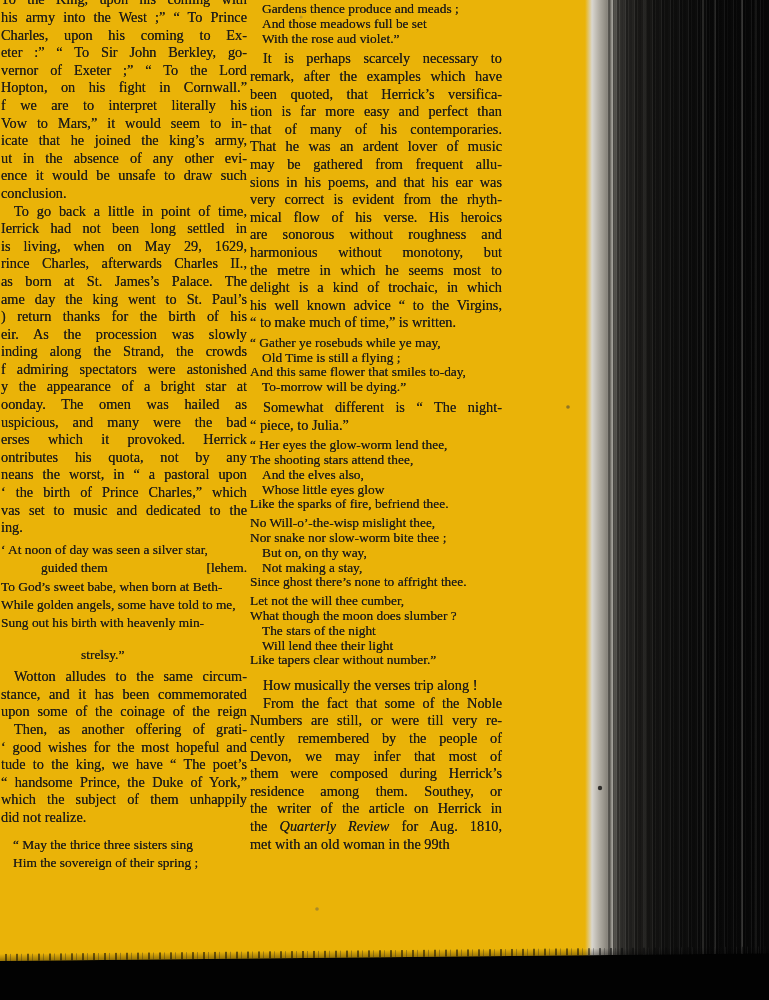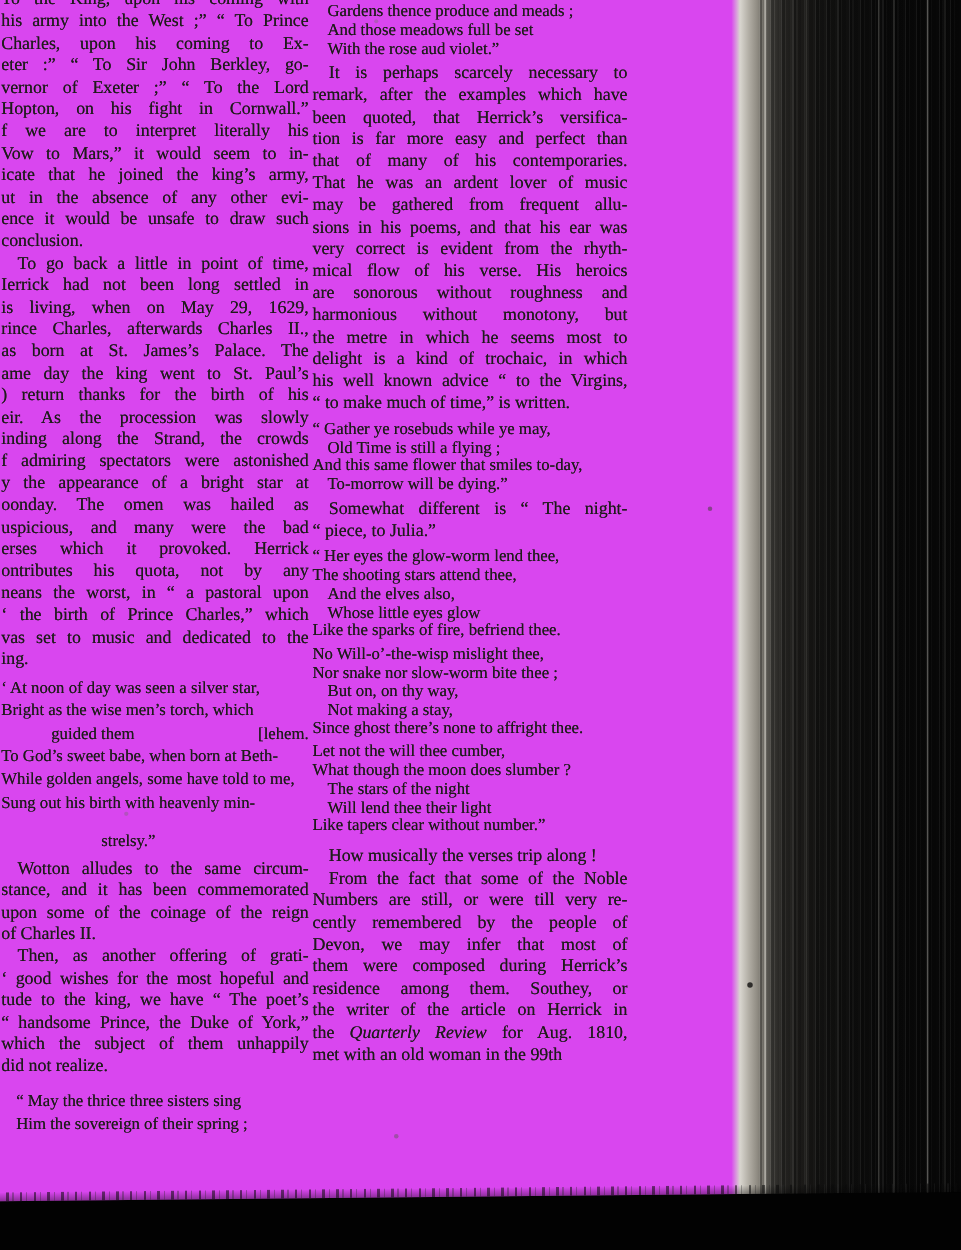--- a/index.html
+++ b/index.html
@@ -1,19 +1,19 @@
 <!DOCTYPE html>
 <html><head>
 <meta charset="utf-8">
 <style>
   html,body{margin:0;padding:0;}
   body{width:769px;height:1000px;overflow:hidden;background:#e9e8e4;}
   .page{
     position:relative;width:769px;height:1000px;overflow:hidden;
-    background:#d946ef;
+    background:#eab308;
     font-family:"Liberation Serif","DejaVu Serif",serif;
   }
   .col{
     position:absolute;top:0;color:#1e1c1a;
     font-size:14.3px;line-height:17.6px;
     text-shadow:0 0 .45px rgba(25,23,20,.85);
   }
   .col-left{left:1px;width:246px;}
   .col-right{left:250px;width:252px;top:2px;}
   .ln{white-space:nowrap;}
@@ -122,33 +122,31 @@
       <div class="ln j"><span class="t"><span>y the appearance of a bright star at</span></span></div>
       <div class="ln j"><span class="t"><span>oonday. The omen was hailed as</span></span></div>
       <div class="ln j"><span class="t"><span>uspicious, and many were the bad</span></span></div>
       <div class="ln j"><span class="t"><span>erses which it provoked. Herrick</span></span></div>
       <div class="ln j"><span class="t"><span>ontributes his quota, not by any</span></span></div>
       <div class="ln j"><span class="t"><span>neans the worst, in “ a pastoral upon</span></span></div>
       <div class="ln j"><span class="t"><span>‘ the birth of Prince Charles,” which</span></span></div>
       <div class="ln j"><span class="t"><span>vas set to music and dedicated to the</span></span></div>
       <div class="ln"><span class="t"><span>ing.</span></span></div>
       <div class="ln v gap"><span class="t"><span>‘ At noon of day was seen a silver star,</span></span></div>
-      <div class="ln v"><span class="t"><span>Bright as the wise men’s torch, which</span></span></div>
       <div class="ln v split">
         <span class="t"><span>guided them</span></span>
         <span class="t2">[lehem.</span>
       </div>
       <div class="ln v"><span class="t"><span>To God’s sweet babe, when born at Beth-</span></span></div>
       <div class="ln v"><span class="t"><span>While golden angels, some have told to me,</span></span></div>
       <div class="ln v"><span class="t"><span>Sung out his birth with heavenly min-</span></span></div>
       <div class="ln v v2"><span class="t"><span>strelsy.”</span></span></div>
       <div class="ln j ind gap"><span class="t"><span>Wotton alludes to the same circum-</span></span></div>
       <div class="ln j"><span class="t"><span>stance, and it has been commemorated</span></span></div>
       <div class="ln j"><span class="t"><span>upon some of the coinage of the reign</span></span></div>
-      <div class="ln"><span class="t"><span>of Charles II.</span></span></div>
       <div class="ln j ind"><span class="t"><span>Then, as another offering of grati-</span></span></div>
       <div class="ln j"><span class="t"><span>‘ good wishes for the most hopeful and</span></span></div>
       <div class="ln j"><span class="t"><span>tude to the king, we have “ The poet’s</span></span></div>
       <div class="ln j"><span class="t"><span>“ handsome Prince, the Duke of York,”</span></span></div>
       <div class="ln j"><span class="t"><span>which the subject of them unhappily</span></span></div>
       <div class="ln"><span class="t"><span>did not realize.</span></span></div>
       <div class="ln v v1 gap2"><span class="t"><span>“ May the thrice three sisters sing</span></span></div>
       <div class="ln v v1"><span class="t"><span>Him the sovereign of their spring ;</span></span></div>
     </div>
   <div class="col col-right">

